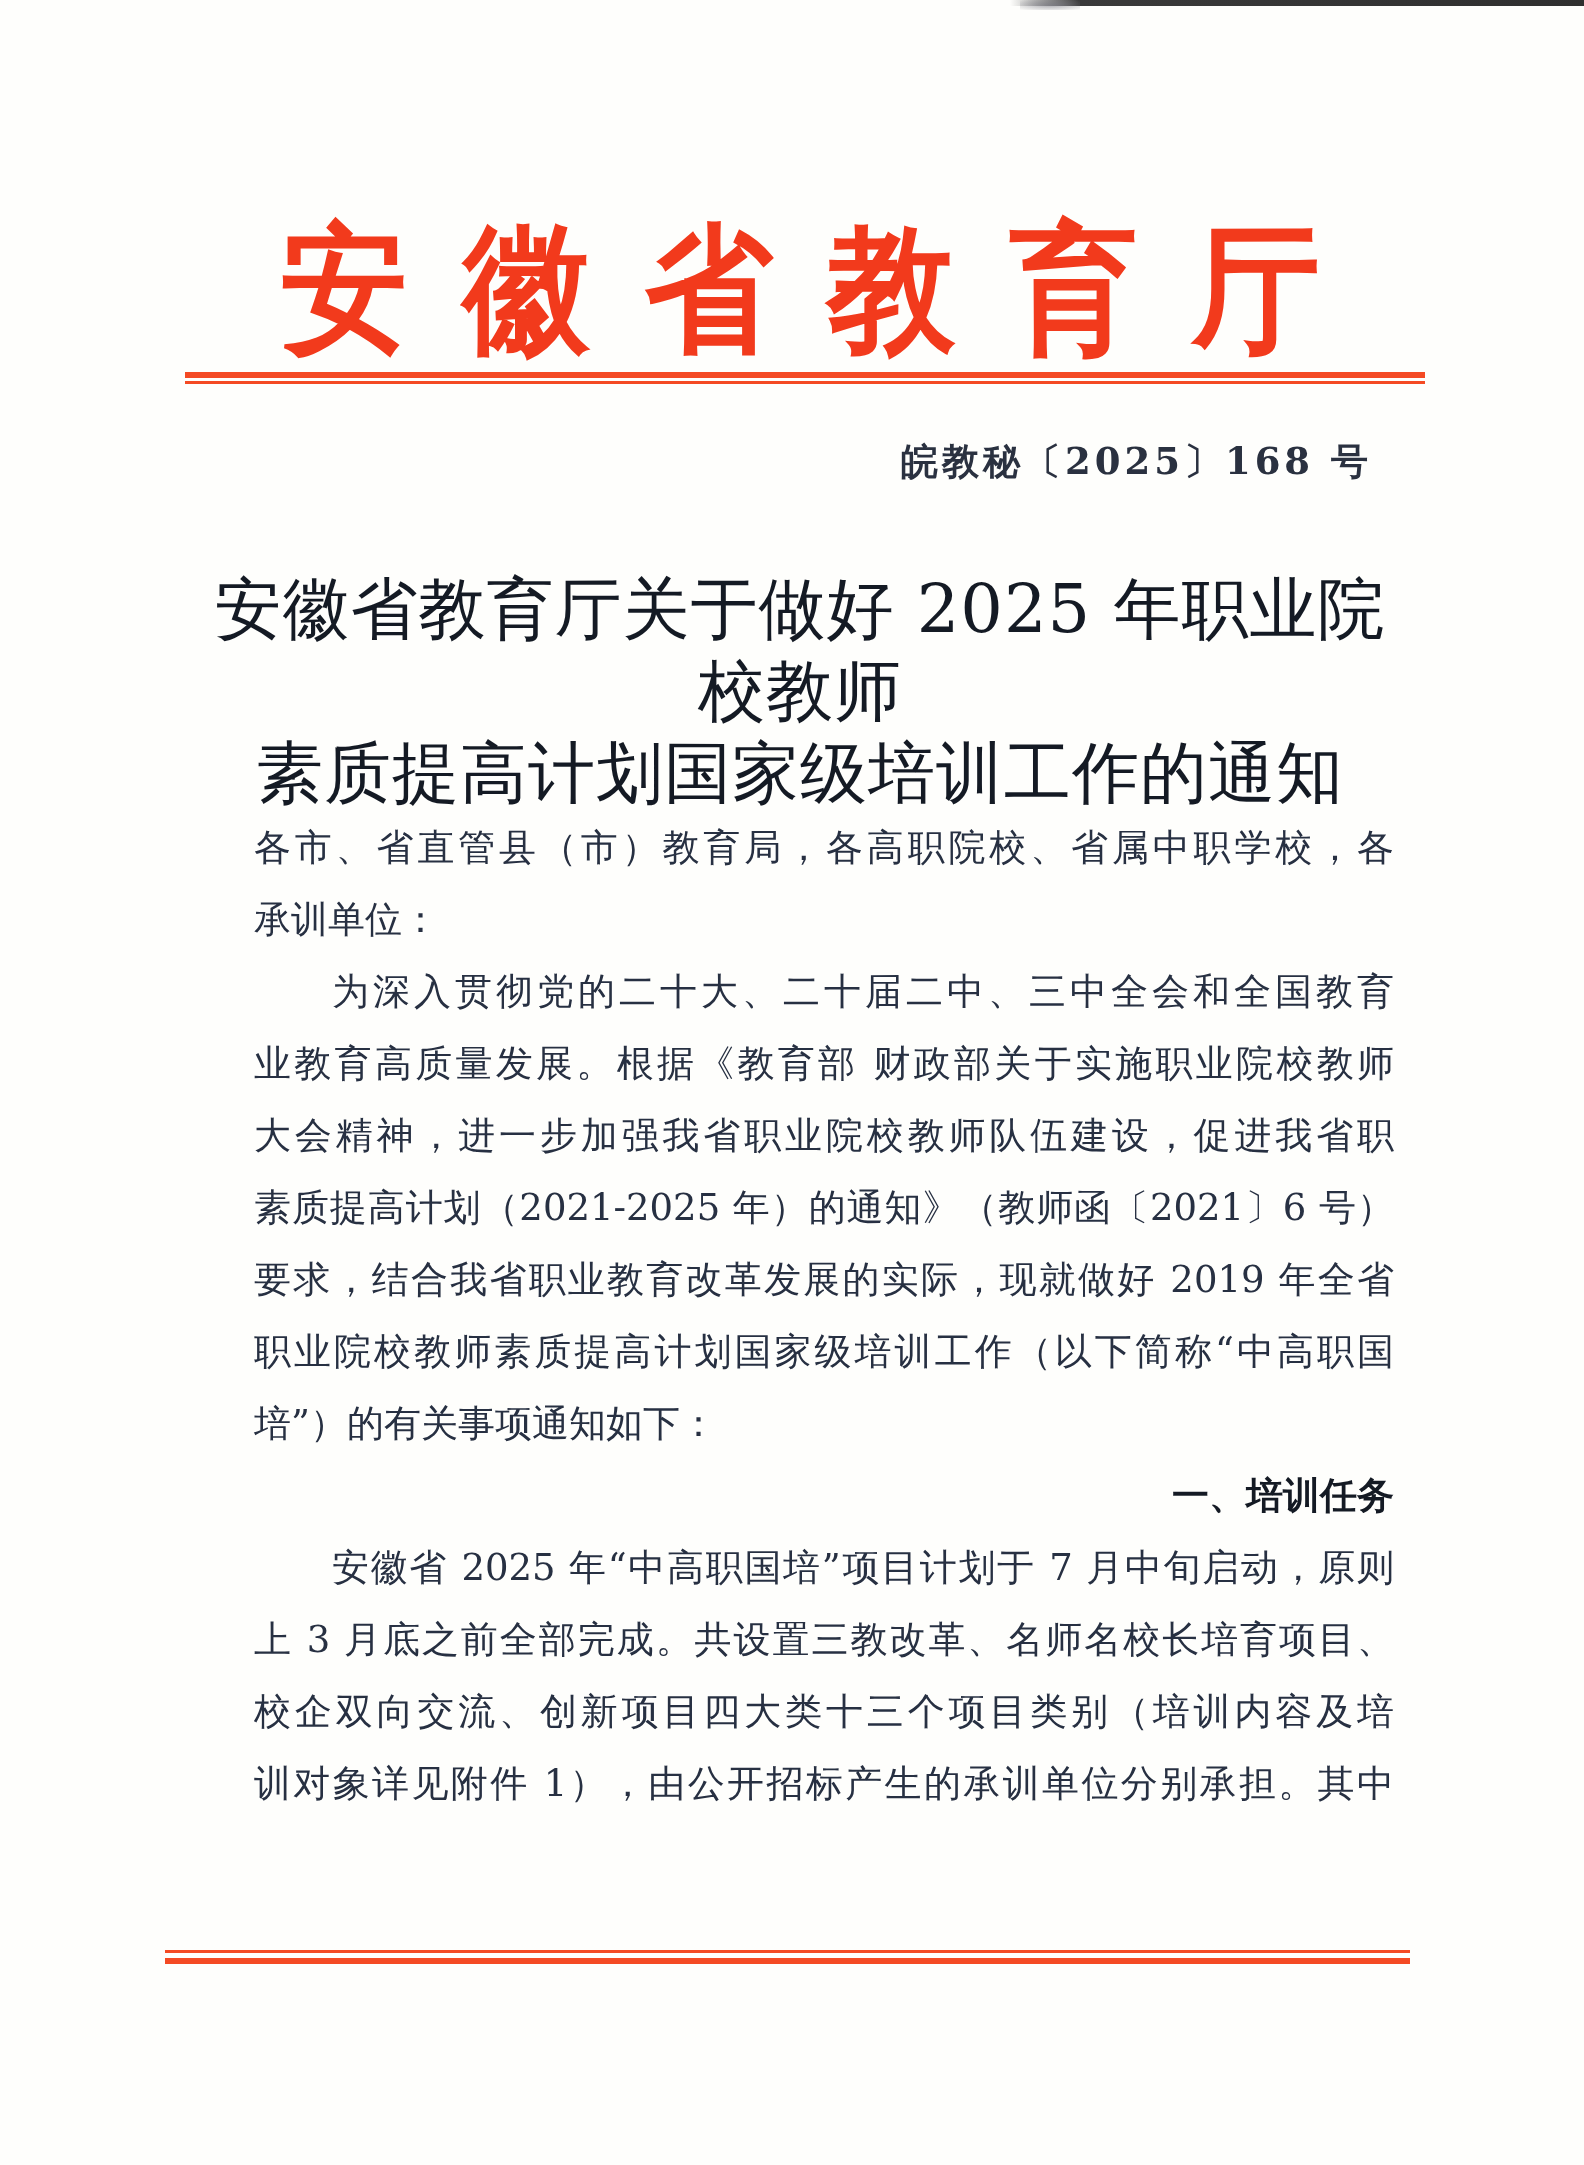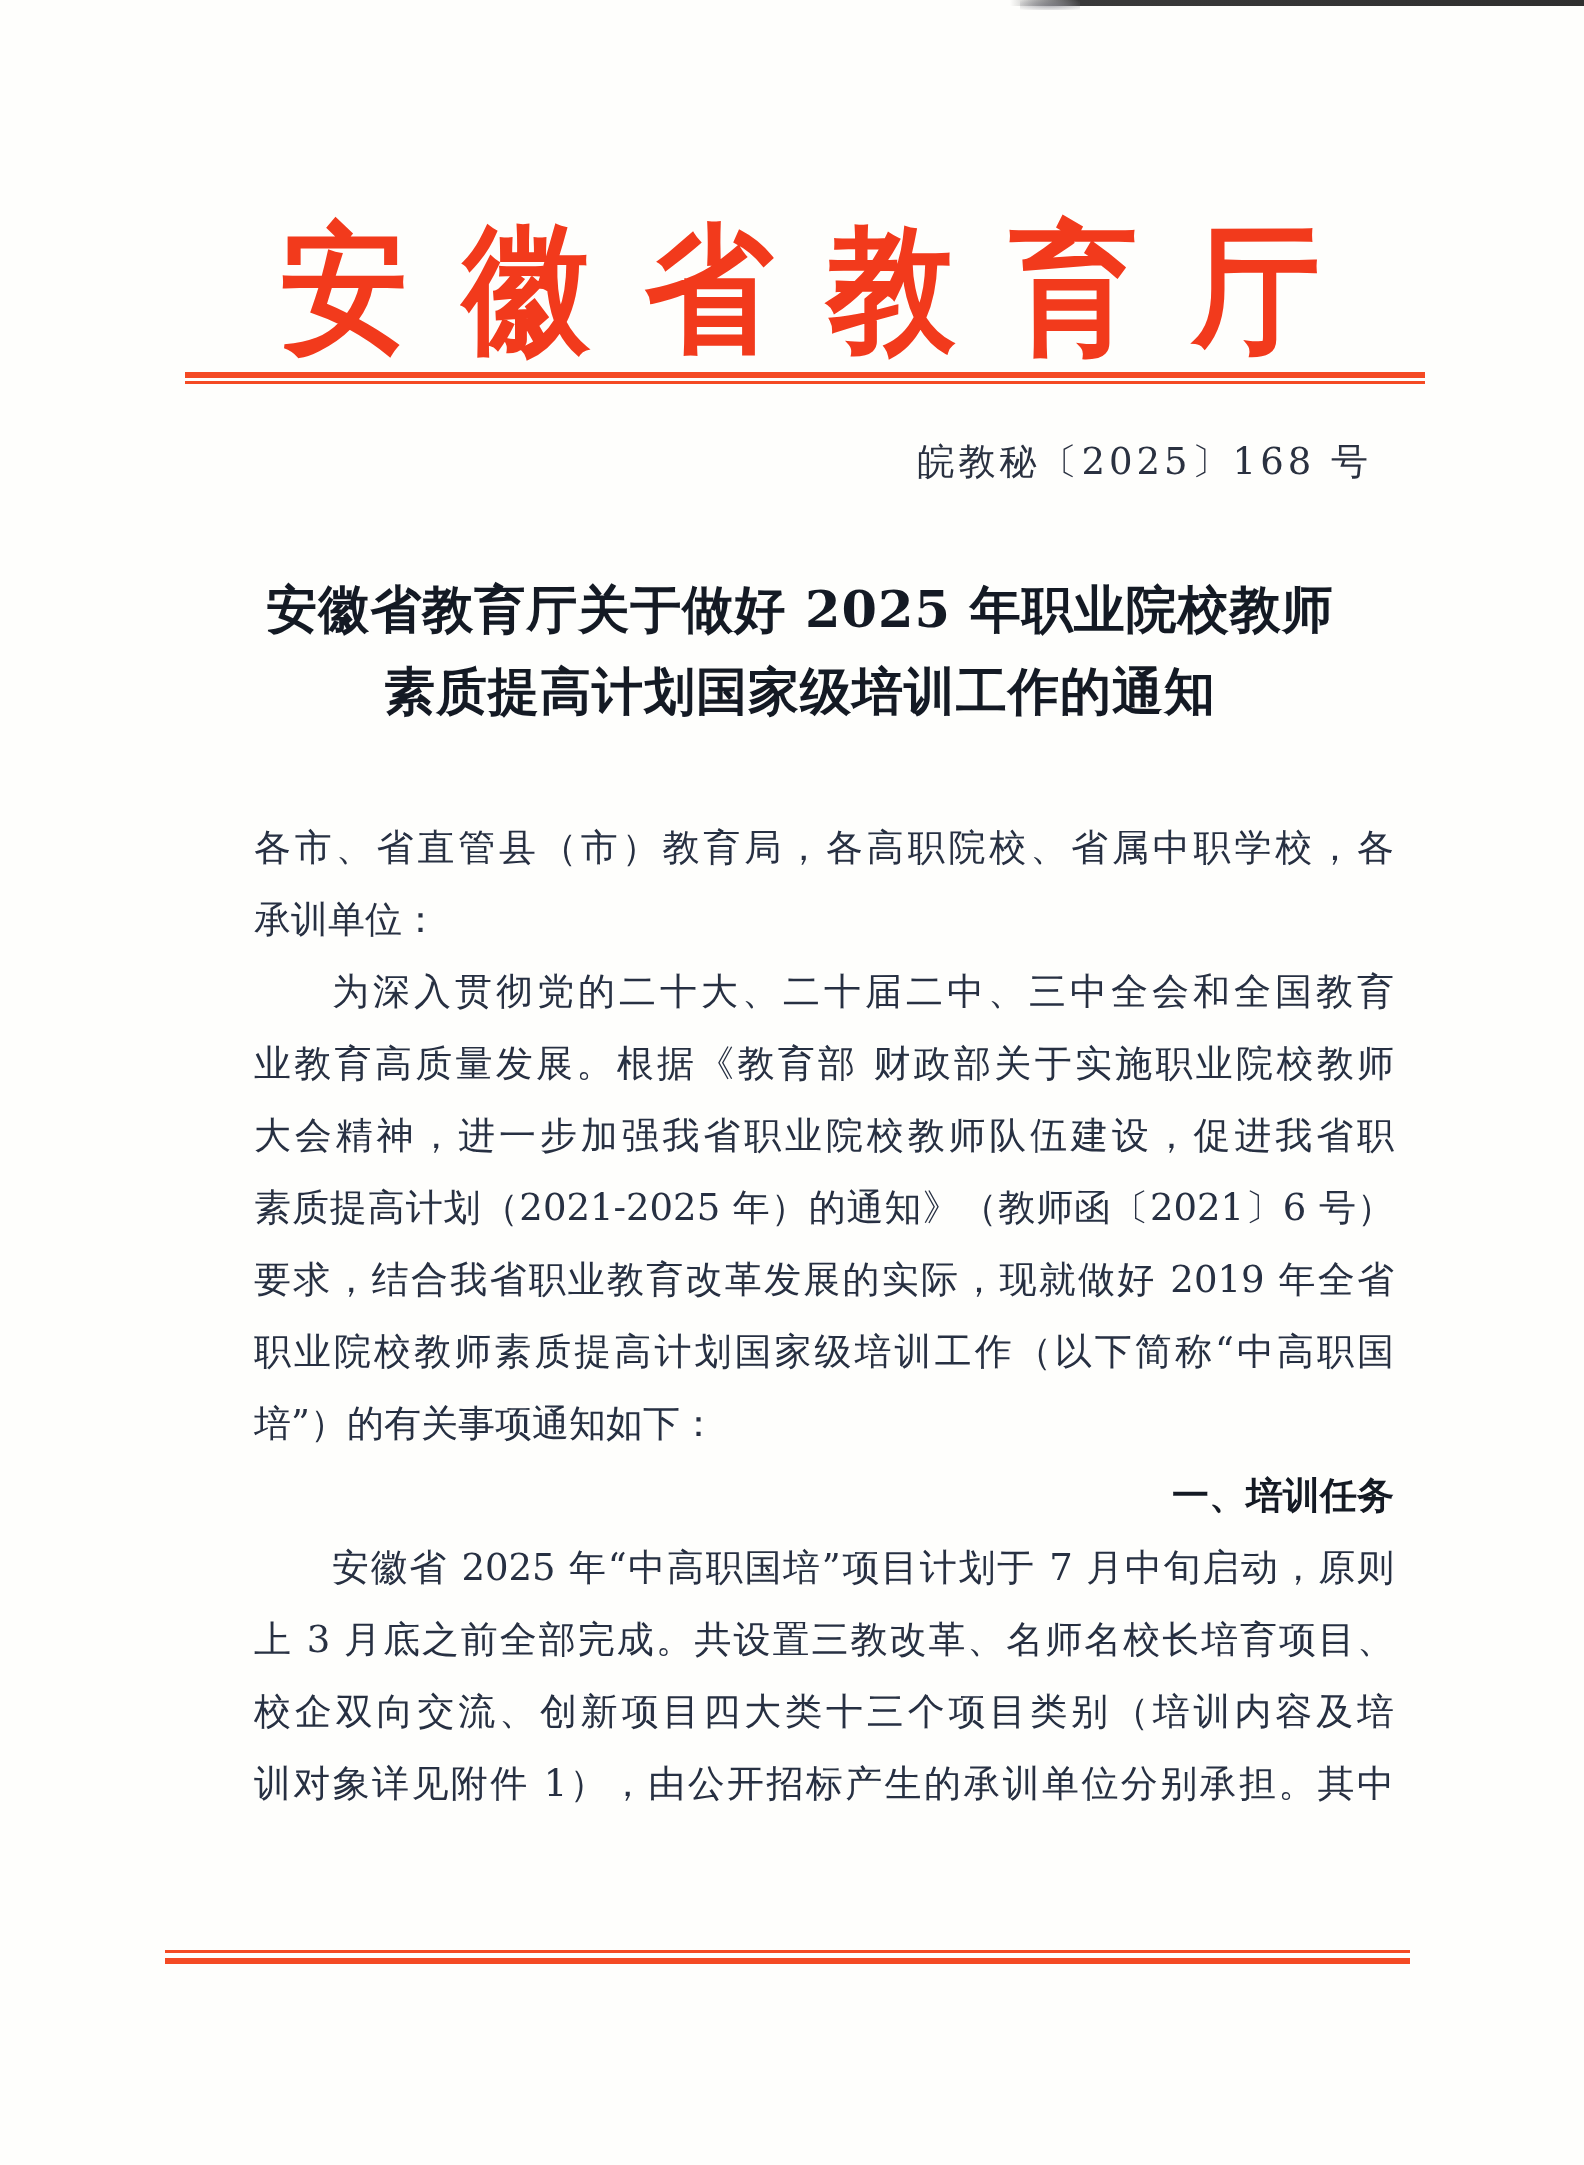--- a/index.html
+++ b/index.html
@@ -27,25 +27,25 @@
     color: #f23a1c; transform: scaleY(1.08);
   }
   .rule { position: absolute; left: 185px; width: 1240px; background: #f44a24; }
   .rule-top-thick { top: 372px; height: 6px; }
   .rule-top-thin  { top: 381px; height: 3px; }
   .rule-bot-thin  { top: 1950px; left: 165px; width: 1245px; height: 3px; }
   .rule-bot-thick { top: 1958px; left: 165px; width: 1245px; height: 6px; }
 
   .doc-number {
     position: absolute; top: 437px; right: 212px;
-    font-size: 37px; letter-spacing: 4px; color: #2a3140;
+    font-size: 37px; letter-spacing: 4px; color: #2a3140; font-weight: bold;
   }
   .title {
     position: absolute; top: 568px; left: 200px; width: 1200px;
-    text-align: center; font-size: 51px; font-weight: bold; line-height: 82px;
+    text-align: center; font-size: 67px; font-weight: normal; line-height: 82px;
     color: #141a24; letter-spacing: 1px;
   }
   .body {
     position: absolute; top: 812px; left: 238px; width: 1140px;
     font-size: 37px; line-height: 72px; color: #273042; margin-left: 16px;
   }
   .line { display: block; white-space: nowrap; text-align: justify; text-align-last: justify; height: 72px; }
   .line.last { text-align-last: left; }
   .indent { padding-left: 78px; }
   .heading {

